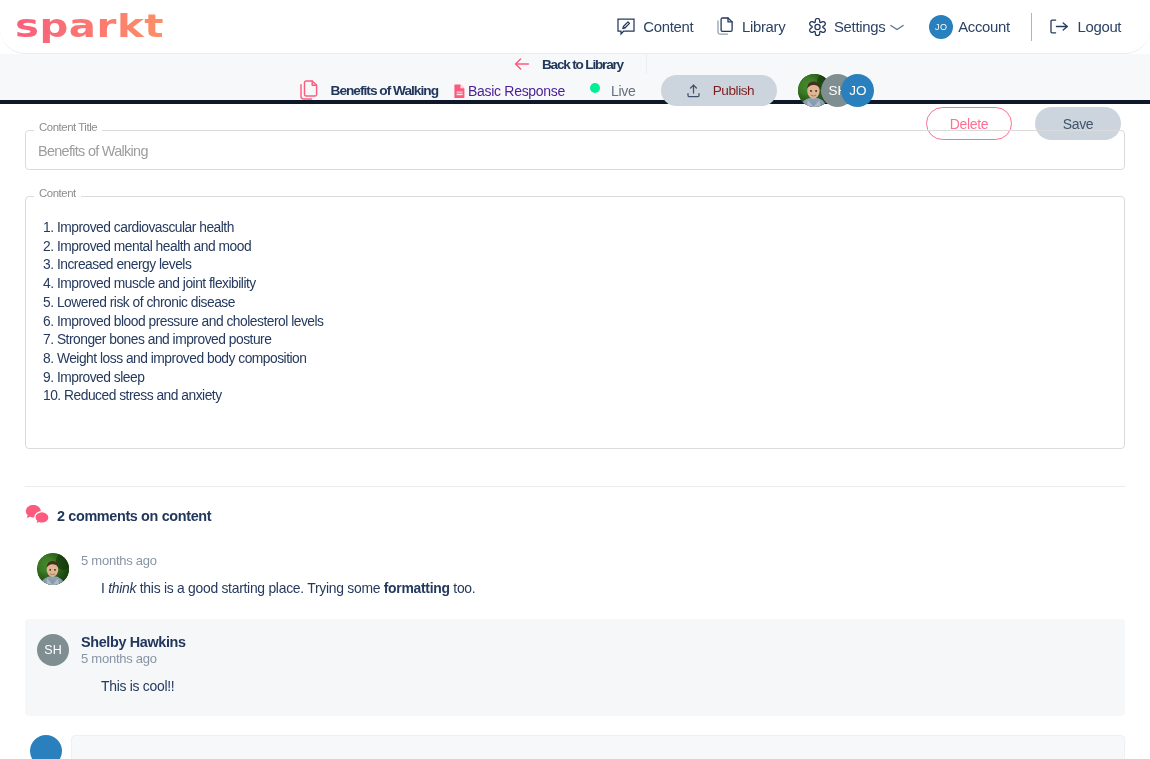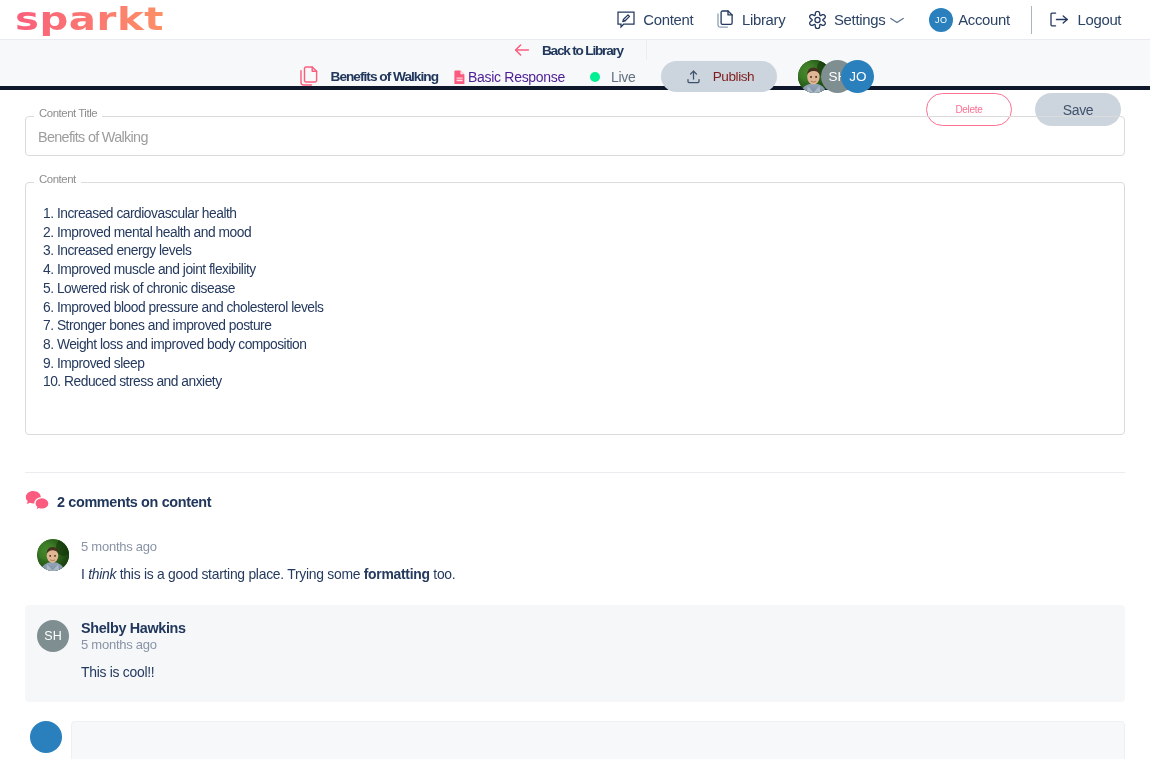--- a/index.html
+++ b/index.html
@@ -7,27 +7,28 @@
   html, body { width: 1150px; height: 759px; overflow: hidden; }
   body {
     font-family: "Liberation Sans", sans-serif;
     background: #ffffff;
     color: #1f3258;
     letter-spacing: -0.3px;
     -webkit-font-smoothing: antialiased;
   }
   
   .header {
-    height: 40px;
+    height: 54px;
     border-bottom: 1px solid #e8ebef;
     display: flex;
     align-items: center;
     background: #fff;
     padding: 0 17px 0 15px;
     position: relative;
+    border-radius: 25px;
   }
   .logo-wrap { width: 160px; height: 34px; position: relative; margin-top: -2px; }
   .logo {
     font-family: "DejaVu Sans", sans-serif;
     font-weight: 700;
     font-size: 32px;
     letter-spacing: 0.4px;
     background: linear-gradient(90deg, #FA5E7C 0%, #FC9066 100%);
     -webkit-background-clip: text;
     background-clip: text;
@@ -69,21 +70,21 @@
     width: 144px; height: 100%;
     display: flex; align-items: center; gap: 10px;
     padding-left: 9px;
     border-right: 1px solid #eaedf1;
     font-size: 13.6px; font-weight: 700; color: #22375c; letter-spacing: -1.2px;
     cursor: pointer; white-space: nowrap;
   }
   .tb-main { flex: 1; display: flex; align-items: center; height: 100%; padding-left: 24px; }
   .tb-title { display: flex; align-items: center; gap: 12px; font-size: 13.7px; font-weight: 700; color: #22375c; letter-spacing: -1.0px; }
   .tb-type { display: flex; align-items: center; gap: 0px; font-size: 14px; color: #4c1d95; margin-left: 14px; letter-spacing: -0.3px; }
-  .tb-status { display: flex; align-items: center; gap: 11px; font-size: 14px; color: #62707f; margin-left: 25px; letter-spacing: -0.3px; }
+  .tb-status { display: flex; align-items: flex-start; gap: 11px; font-size: 14px; color: #62707f; margin-left: 25px; letter-spacing: -0.3px; }
   .dot-live { width: 10px; height: 10px; border-radius: 50%; background: #00ef93; }
   .btn-publish {
     margin-left: 26px;
     background: #ccd5dd; color: #7f1d1d;
     border: none; border-radius: 16px;
     height: 31px; width: 116px;
     display: flex; align-items: center; justify-content: center; gap: 11px;
     font-size: 13.6px; cursor: pointer;
     font-family: inherit; letter-spacing: -0.45px;
   }
@@ -92,21 +93,21 @@
   .avstack > div { width: 33px; height: 33px; border-radius: 50%; margin-left: -10px;
      display:flex; align-items:center; justify-content:center; color:#fff; font-size:13.5px;
      letter-spacing: 0px; position: relative; overflow: hidden; }
   .avstack > div:first-child { margin-left: 0; }
   .avstack > div:nth-child(2) { z-index: 2; }
   .avstack > div:nth-child(3) { z-index: 3; }
   .tb-right { margin-left: auto; display: flex; align-items: center; gap: 23px; padding-right: 29px; }
   .btn-delete {
     width: 86px; height: 33px; border-radius: 17px;
     border: 1px solid #fc7092; background: #fff; color: #fc7092;
-    font-size: 10px; cursor: pointer; font-family: inherit; letter-spacing: -0.3px;
+    font-size: 14px; cursor: pointer; font-family: inherit; letter-spacing: -0.3px;
   }
   .btn-save {
     width: 86px; height: 33px; border-radius: 17px;
     border: none; background: #ccd5dd; color: #40526c;
     font-size: 14px; cursor: pointer; font-family: inherit; letter-spacing: -0.3px;
   }
 
   
   .main { padding: 0 25px; }
   .field {
@@ -142,21 +143,21 @@
   .comment { display: flex; padding: 15px 16px 22px 12px; border-radius: 4px; }
   .comment.first { margin-top: 11px; padding-bottom: 12px; }
   .comment.alt { margin-top: 11px; }
   .comment.alt { padding-bottom: 22px; }
   .comment.alt { background: #f5f7f9; }
   .c-avatar { width: 32px; height: 32px; border-radius: 50%; flex: 0 0 32px;
       display:flex; align-items:center; justify-content:center; color:#fff; font-size:12.5px; letter-spacing:0; }
   .c-body { margin-left: 12px; flex: 1; }
   .c-name { font-size: 14.4px; font-weight: 700; color: #22375c; line-height: 17px; letter-spacing:-0.35px; }
   .c-time { font-size: 13px; color: #8894a5; margin-top: 1px; line-height: 14px; letter-spacing: -0.25px; }
-  .c-text { font-size: 13.9px; color: #253a5e; margin-top: 12px; line-height: 16px; letter-spacing: -0.27px; }
+  .c-text { font-size: 13.9px; color: #253a5e; margin-top: 12px; line-height: 16px; letter-spacing: -0.27px; margin-left: 20px; }
   .composer { display: flex; align-items: flex-start; margin-top: 19px; padding-left: 5px; }
   .composer .c-avatar { width: 32px; height: 32px; flex: 0 0 32px; }
   .composer-box { margin-left: 9px; flex: 1; height: 44px; background: #f7f8fa;
      border-radius: 4px; border: 1px solid #eef0f3; }
 
   .ico { display: inline-flex; align-items: center; justify-content: center; }
   .chev { margin-left: -4px; margin-right: -2px; }
   .nav-account { gap: 5px; padding-left: 14px; }
   .av-photo { overflow: hidden; background: #2e661c; }
   .av-photo svg { display: block; }
@@ -330,21 +331,21 @@
       <span class="val">Benefits of Walking</span>
     </div>
     <fieldset>
         <legend><span>Content Title</span></legend>
       </fieldset>
   </div>
 
   <div class="field">
     <div class="field-content">
       <ol>
-          <li>Increased cardiovascular health</li>
+          <li>Improved cardiovascular health</li>
           <li>Improved mental health and mood</li>
           <li>Increased energy levels</li>
           <li>Improved muscle and joint flexibility</li>
           <li>Lowered risk of chronic disease</li>
           <li>Improved blood pressure and cholesterol levels</li>
           <li>Stronger bones and improved posture</li>
           <li>Weight loss and improved body composition</li>
           <li>Improved sleep</li>
           <li>Reduced stress and anxiety</li>
         </ol>

